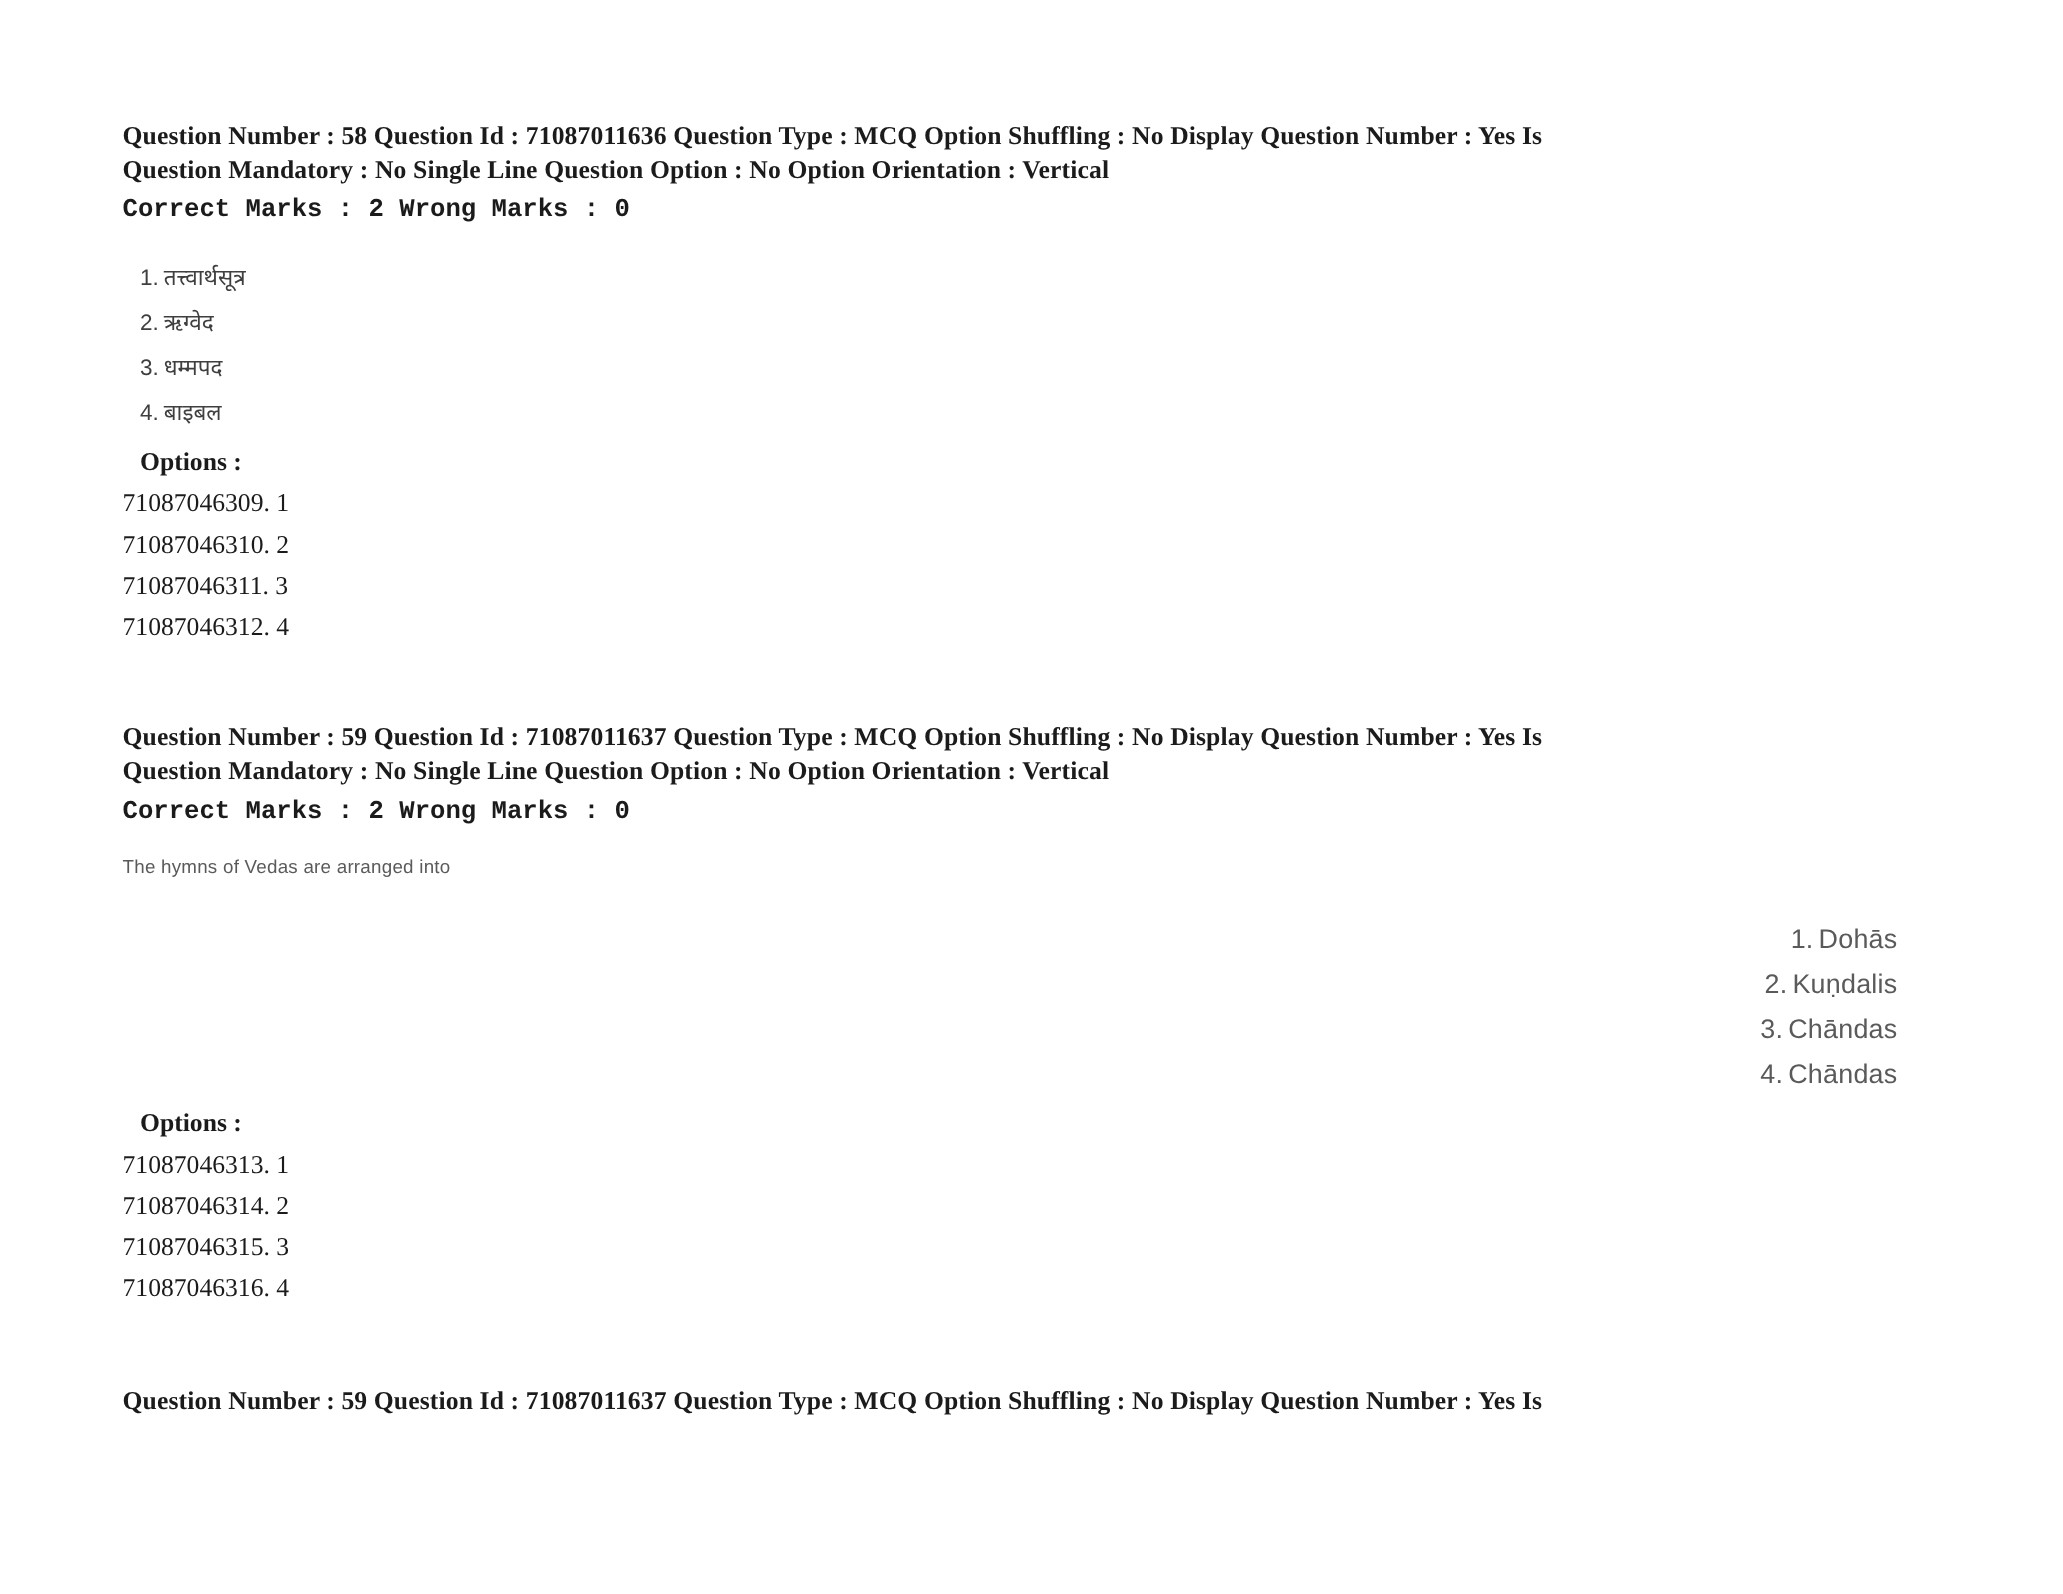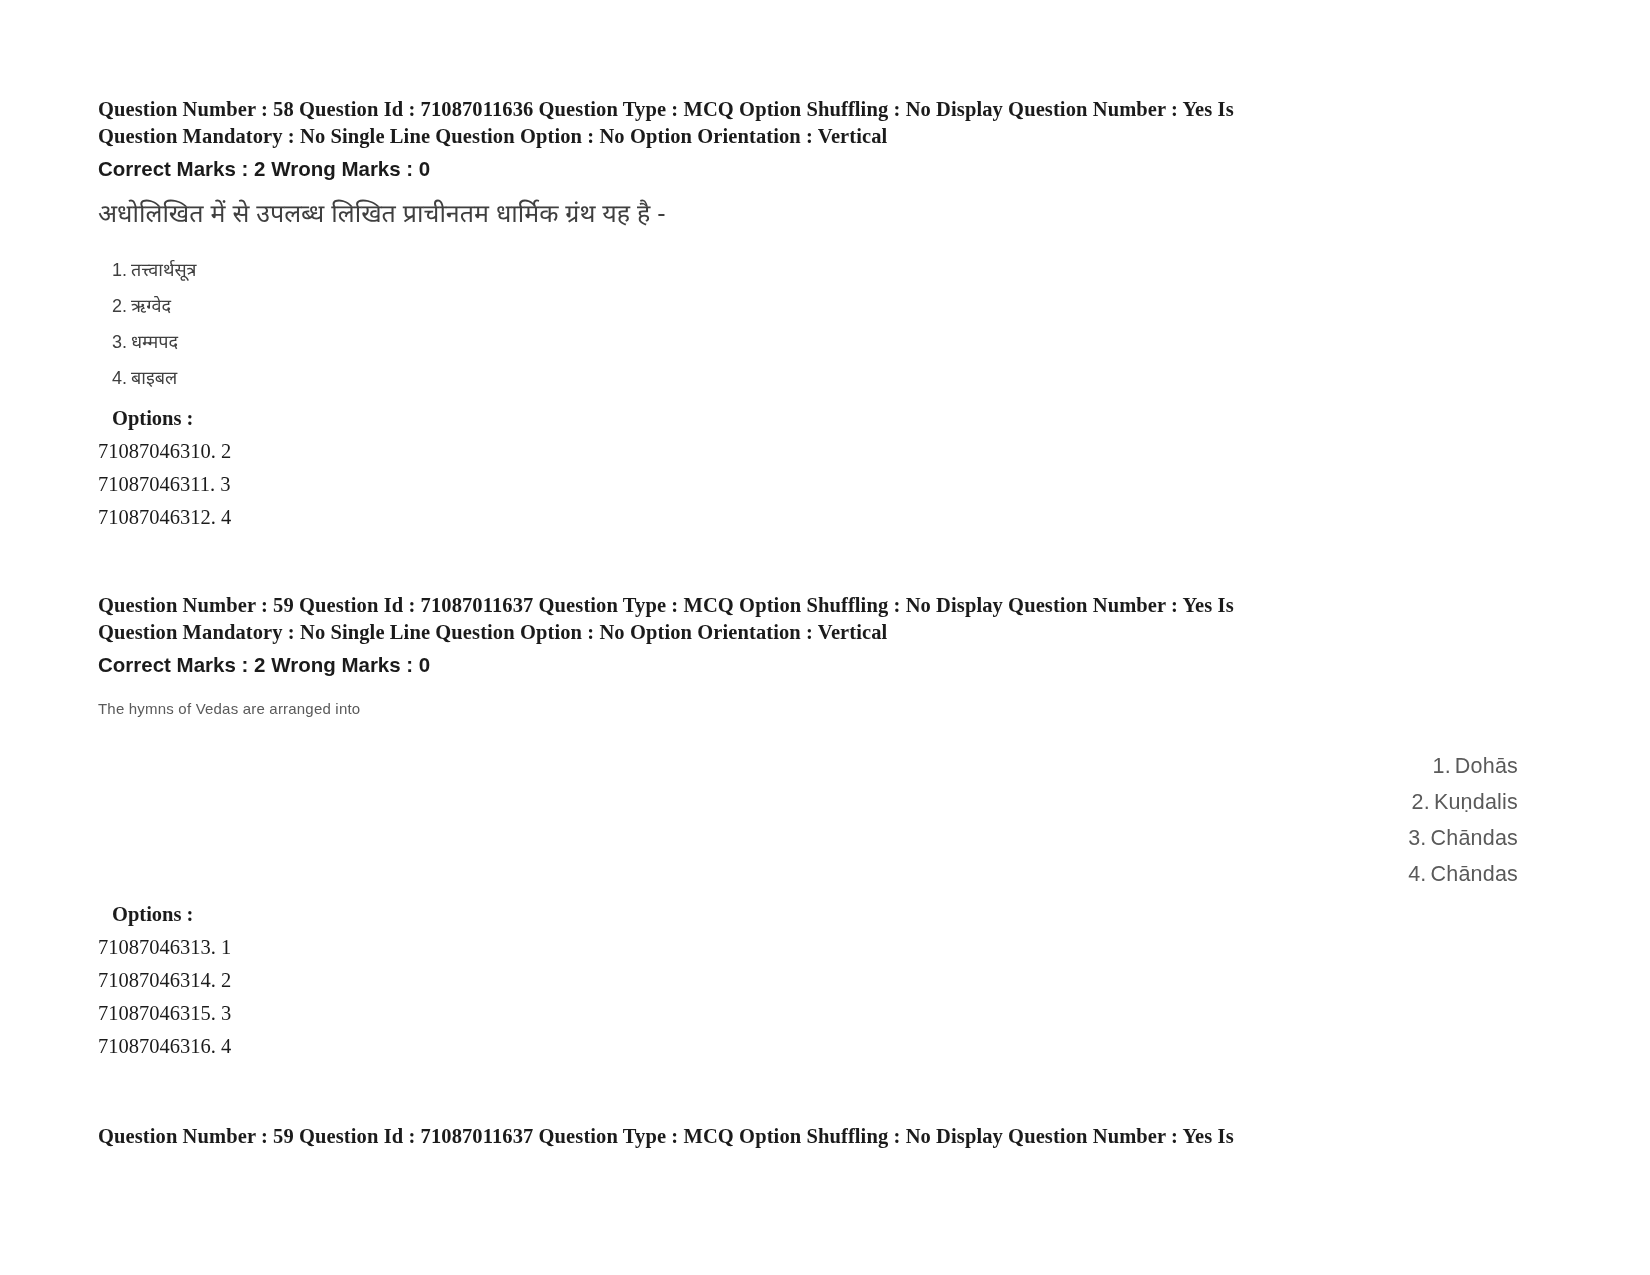--- a/index.html
+++ b/index.html
@@ -39,21 +39,21 @@
     line-height: 27px;
     color: #1b1b1b;
     letter-spacing: 0.1px;
     width: 1415px;
   }
   .meta-line {
     display: block;
     white-space: normal;
   }
   .marks-line {
-    font-family: Liberation Sans, sans-serif;
+    font-family: Liberation Mono, monospace;
     font-weight: bold;
     font-size: 20.5px;
     line-height: 27px;
     color: #1b1b1b;
     margin-top: 5px;
   }
 
   
   .stem {
     font-size: 25px;
@@ -126,30 +126,30 @@
 <div class="page">
   <div class="content">
 
     <div class="q-block">
       <div class="meta-block">
         <span class="meta-line">Question Number : 58 Question Id : 71087011636 Question Type : MCQ Option Shuffling : No Display Question Number : Yes Is</span>
         <span class="meta-line">Question Mandatory : No Single Line Question Option : No Option Orientation : Vertical</span>
       </div>
       <div class="marks-line">Correct Marks : 2 Wrong Marks : 0</div>
 
-      <div class="stem devanagari">अधोलिखित में से उपलब्ध लिखित प्राचीनतम धार्मिक ग्रंथ यह है -</div>
 
       <div class="choices">
         <span class="choice devanagari"><span class="choice-num">1.</span><span>तत्त्वार्थसूत्र</span></span>
         <span class="choice devanagari"><span class="choice-num">2.</span><span>ऋग्वेद</span></span>
         <span class="choice devanagari"><span class="choice-num">3.</span><span>धम्मपद</span></span>
         <span class="choice devanagari"><span class="choice-num">4.</span><span>बाइबल</span></span>
       </div>
 
       <div class="options-label">Options :</div>
+      <span class="option-id">71087046309. 1</span>
       <span class="option-id">71087046310. 2</span>
       <span class="option-id">71087046311. 3</span>
       <span class="option-id">71087046312. 4</span>
     </div>
 
     <div class="gap-1"></div>
 
     <div class="q-block">
       <div class="meta-block">
         <span class="meta-line">Question Number : 59 Question Id : 71087011637 Question Type : MCQ Option Shuffling : No Display Question Number : Yes Is</span>

